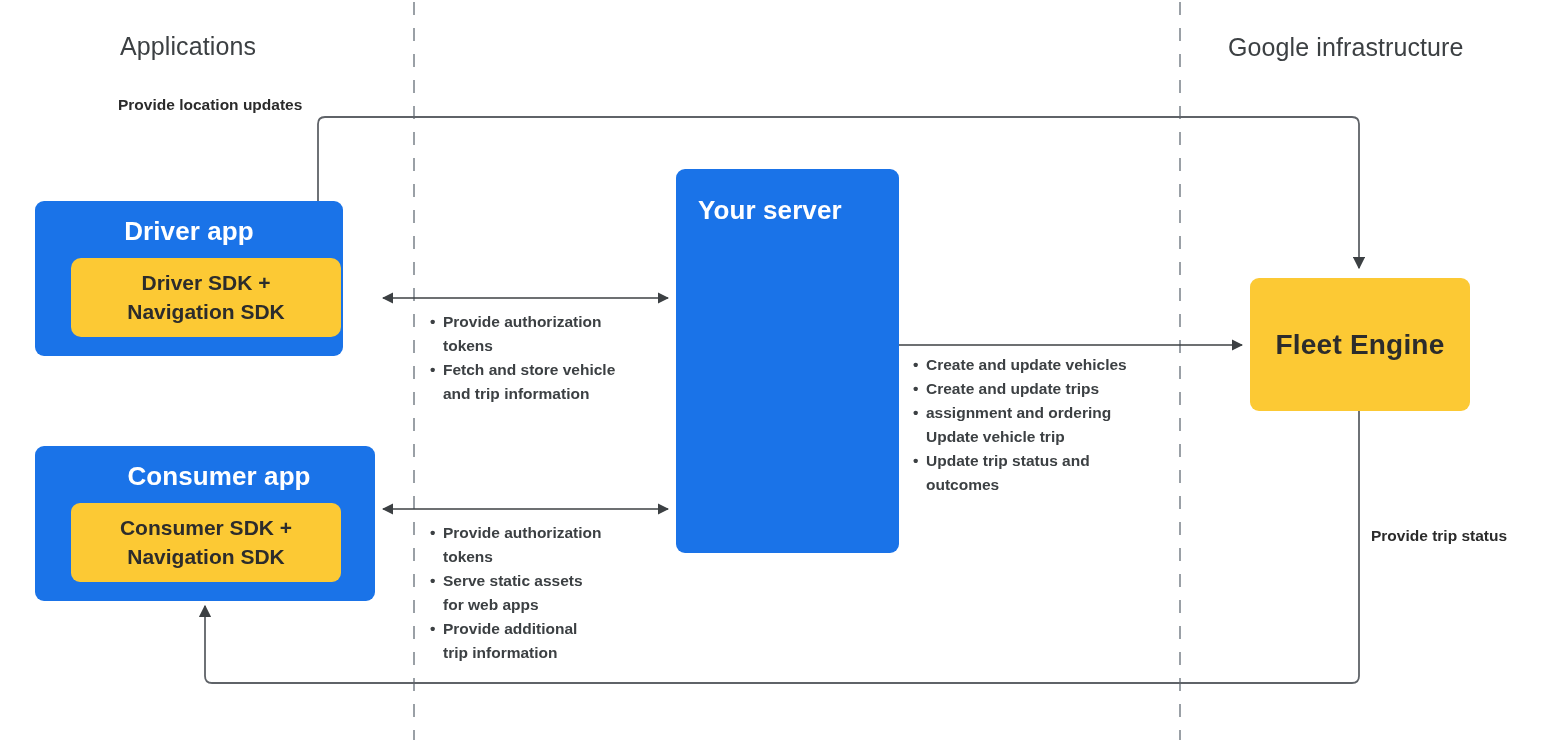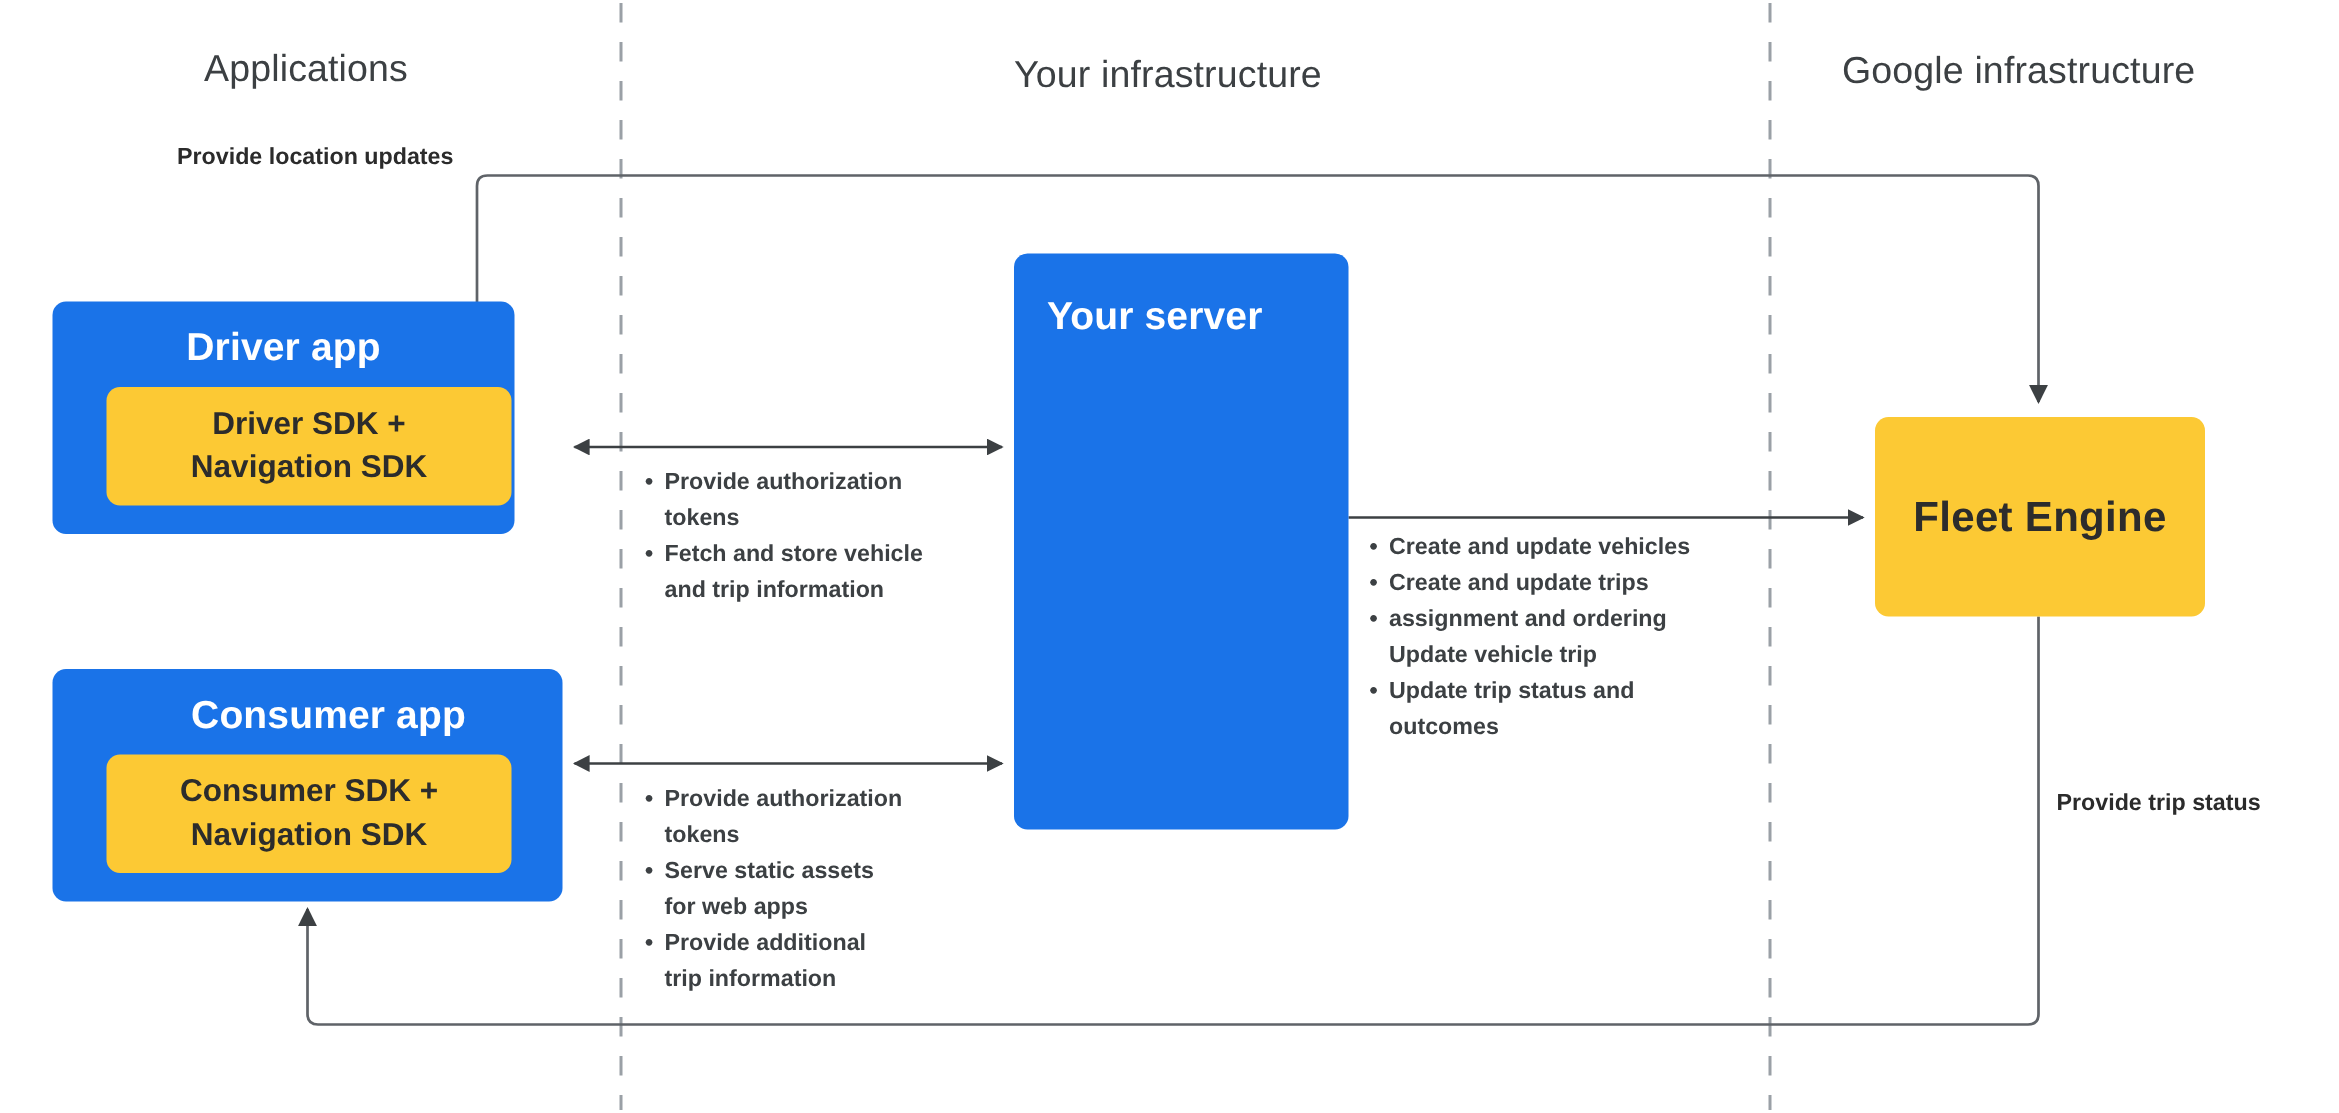--- a/index.html
+++ b/index.html
@@ -152,27 +152,26 @@
 
     <line x1="383" y1="509" x2="668" y2="509" stroke="#3c4043" stroke-width="1.6" marker-start="url(#arrow-l)" marker-end="url(#arrow-r)"></line>
 
     <line x1="899" y1="345" x2="1242" y2="345" stroke="#3c4043" stroke-width="1.6" marker-end="url(#arrow-r)"></line>
 
     <path d="M 318 257 L 318 124 Q 318 117 325 117 L 1352 117 Q 1359 117 1359 124 L 1359 268" fill="none" stroke="#5f6368" stroke-width="1.8" marker-start="url(#arrow-small)" marker-end="url(#arrow-r)"></path>
 
     <path d="M 1359 411 L 1359 676 Q 1359 683 1352 683 L 212 683 Q 205 683 205 676 L 205 606" fill="none" stroke="#5f6368" stroke-width="1.8" marker-end="url(#arrow-r)"></path>
   </svg>
 
-  <div class="col-header" style="left:136px; top:32px;">Applications</div>
-  <div class="col-header" style="left:676px; top:36px;">Your infrastructure</div>
+  <div class="col-header" style="left:120px; top:32px;">Applications</div>
   <div class="col-header" style="left:1228px; top:33px;">Google infrastructure</div>
 
   <div class="box box-blue" style="left:35px; top:201px; width:308px; height:155px;">
     <div class="box-title" style="top:15px;">Driver app</div>
-    <div class="sdk-box" style="left:36px; top:57px; width:270px; height:79px; flex-direction:column;">
+    <div class="sdk-box" style="left:36px; top:57px; width:270px; height:79px; flex-direction:column;border-radius:10px;">
       <span>Driver SDK +</span>
       <span>Navigation SDK</span>
     </div>
   </div>
 
   <div class="box box-blue" style="left:35px; top:446px; width:340px; height:155px;">
     <div class="box-title" style="top:15px;padding-left:28px;">Consumer app</div>
     <div class="sdk-box" style="left:36px; top:57px; width:270px; height:79px; flex-direction:column;">
       <span>Consumer SDK +</span>
       <span>Navigation SDK</span>

